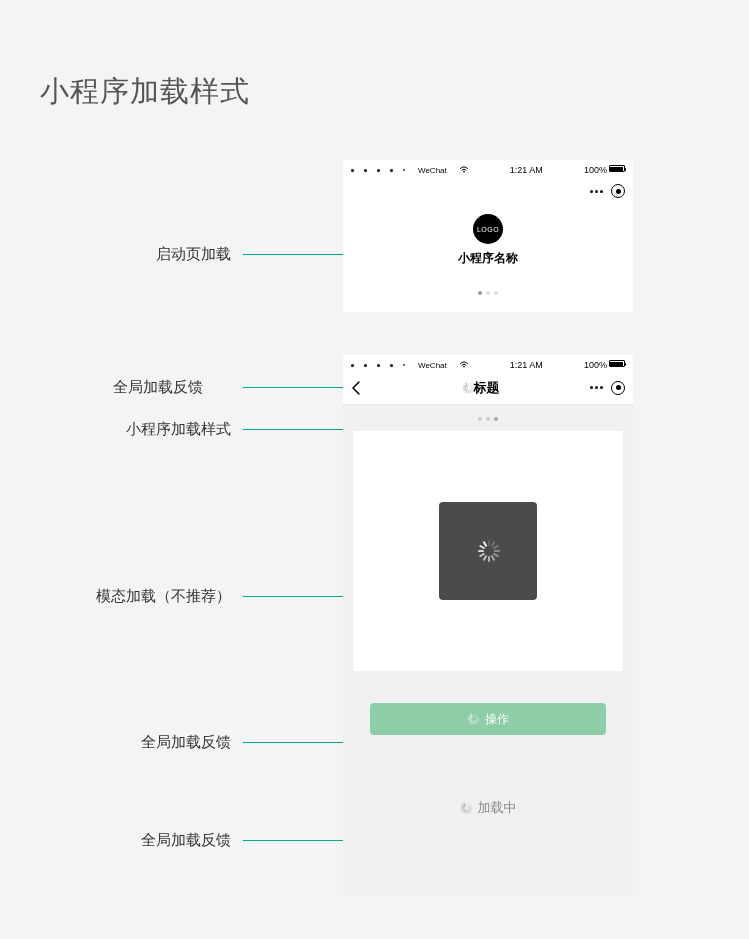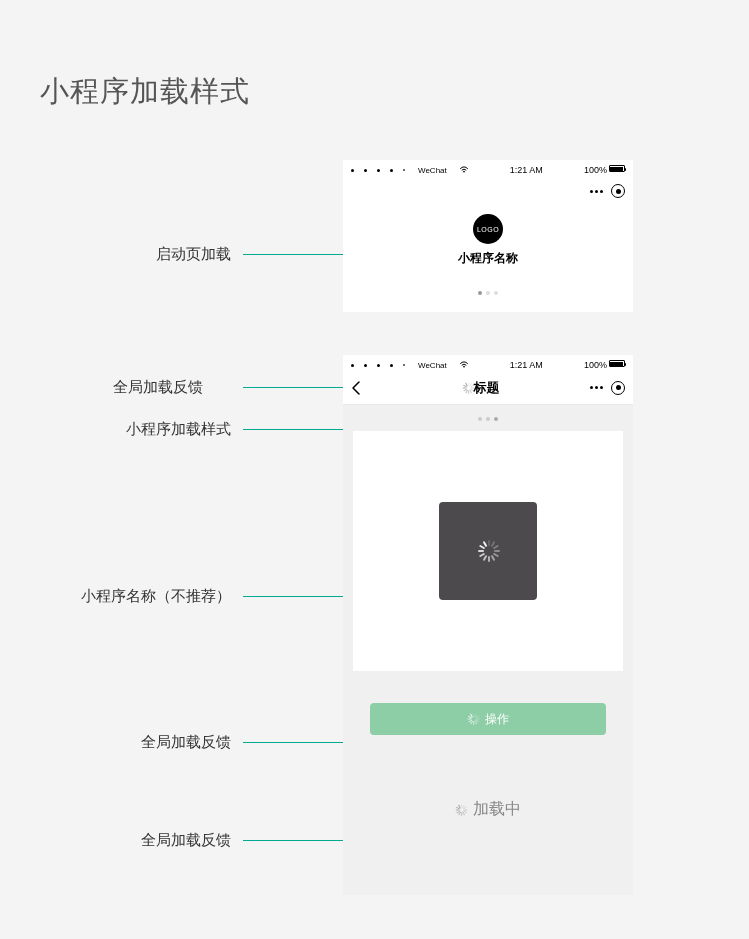--- a/index.html
+++ b/index.html
@@ -109,32 +109,32 @@
     .spinner span {
       position: absolute; left: 50%; top: 0; width: 2px; height: 6px; background: #fff; border-radius: 1px; transform-origin: 1px 11px;
     }
     .spinner.small { width: 12px; height: 12px; }
     .spinner.small span { width: 1.2px; height: 3.5px; transform-origin: 0.6px 6px; }
     .spinner.dark span { background: #999; }
     .action-btn {
       margin: 32px 27px 0; height: 32px; background: #8ecea7; border-radius: 4px; display: flex; align-items: center; justify-content: center; gap: 6px; color: #fff; font-size: 12px;
     }
     .inline-loading {
-      margin-top: 64px; display: flex; align-items: center; justify-content: center; gap: 6px; font-size: 16px; color: #888;
+      margin-top: 64px; display: flex; align-items: center; justify-content: center; gap: 6px; font-size: 13px; color: #888;
     }
   </style>
 </head>
 <body>
 
 <div class="title">小程序加载样式</div>
 
 <div class="label" style="top:245px; right:518px;">启动页加载</div>
 <div class="label" style="top:378px; right:546px;">全局加载反馈</div>
 <div class="label" style="top:420px; right:518px;">小程序加载样式</div>
-<div class="label" style="top:587px; right:518px;">小程序名称（不推荐）</div>
+<div class="label" style="top:587px; right:518px;">模态加载（不推荐）</div>
 <div class="label" style="top:733px; right:518px;">全局加载反馈</div>
 <div class="label" style="top:831px; right:518px;">全局加载反馈</div>
 
 <div class="connector" style="top:254px; left:243px; width:173px;"></div>
 <div class="connector" style="top:387px; left:243px; width:173px;"></div>
 <div class="connector" style="top:429px; left:243px; width:173px;"></div>
 <div class="connector" style="top:596px; left:243px; width:173px;"></div>
 <div class="connector" style="top:742px; left:243px; width:173px;"></div>
 <div class="connector" style="top:840px; left:243px; width:173px;"></div>
 

